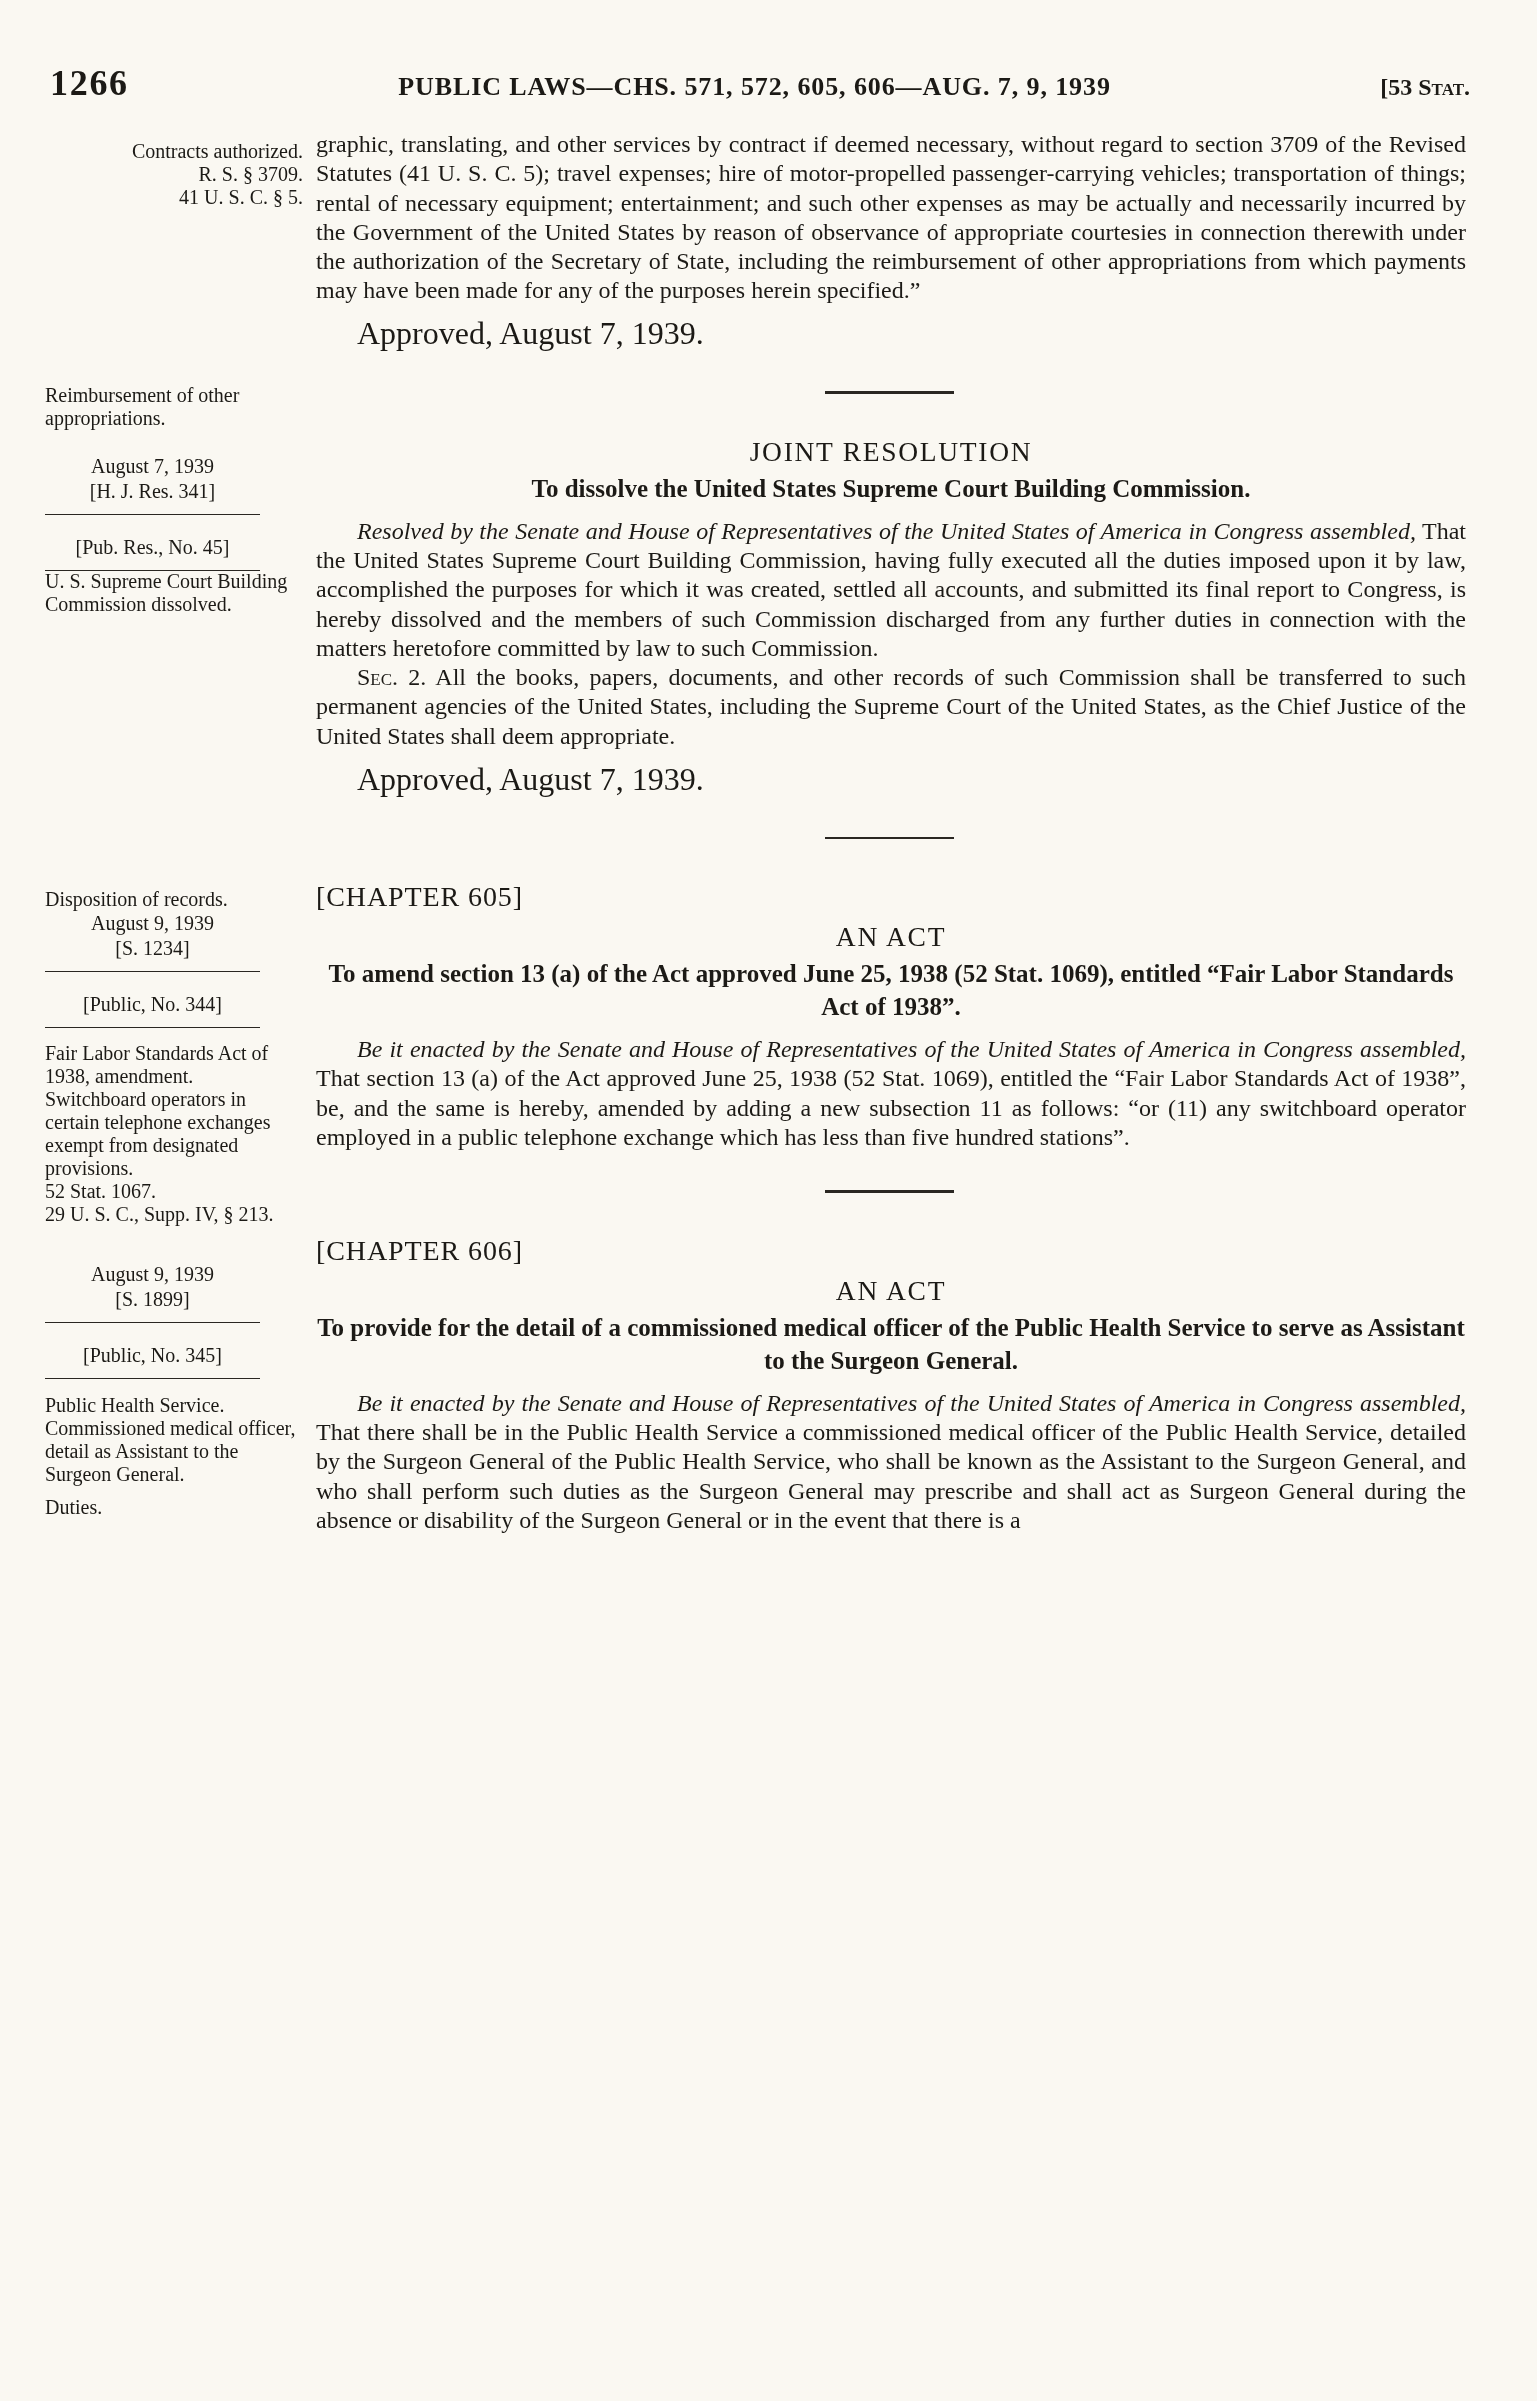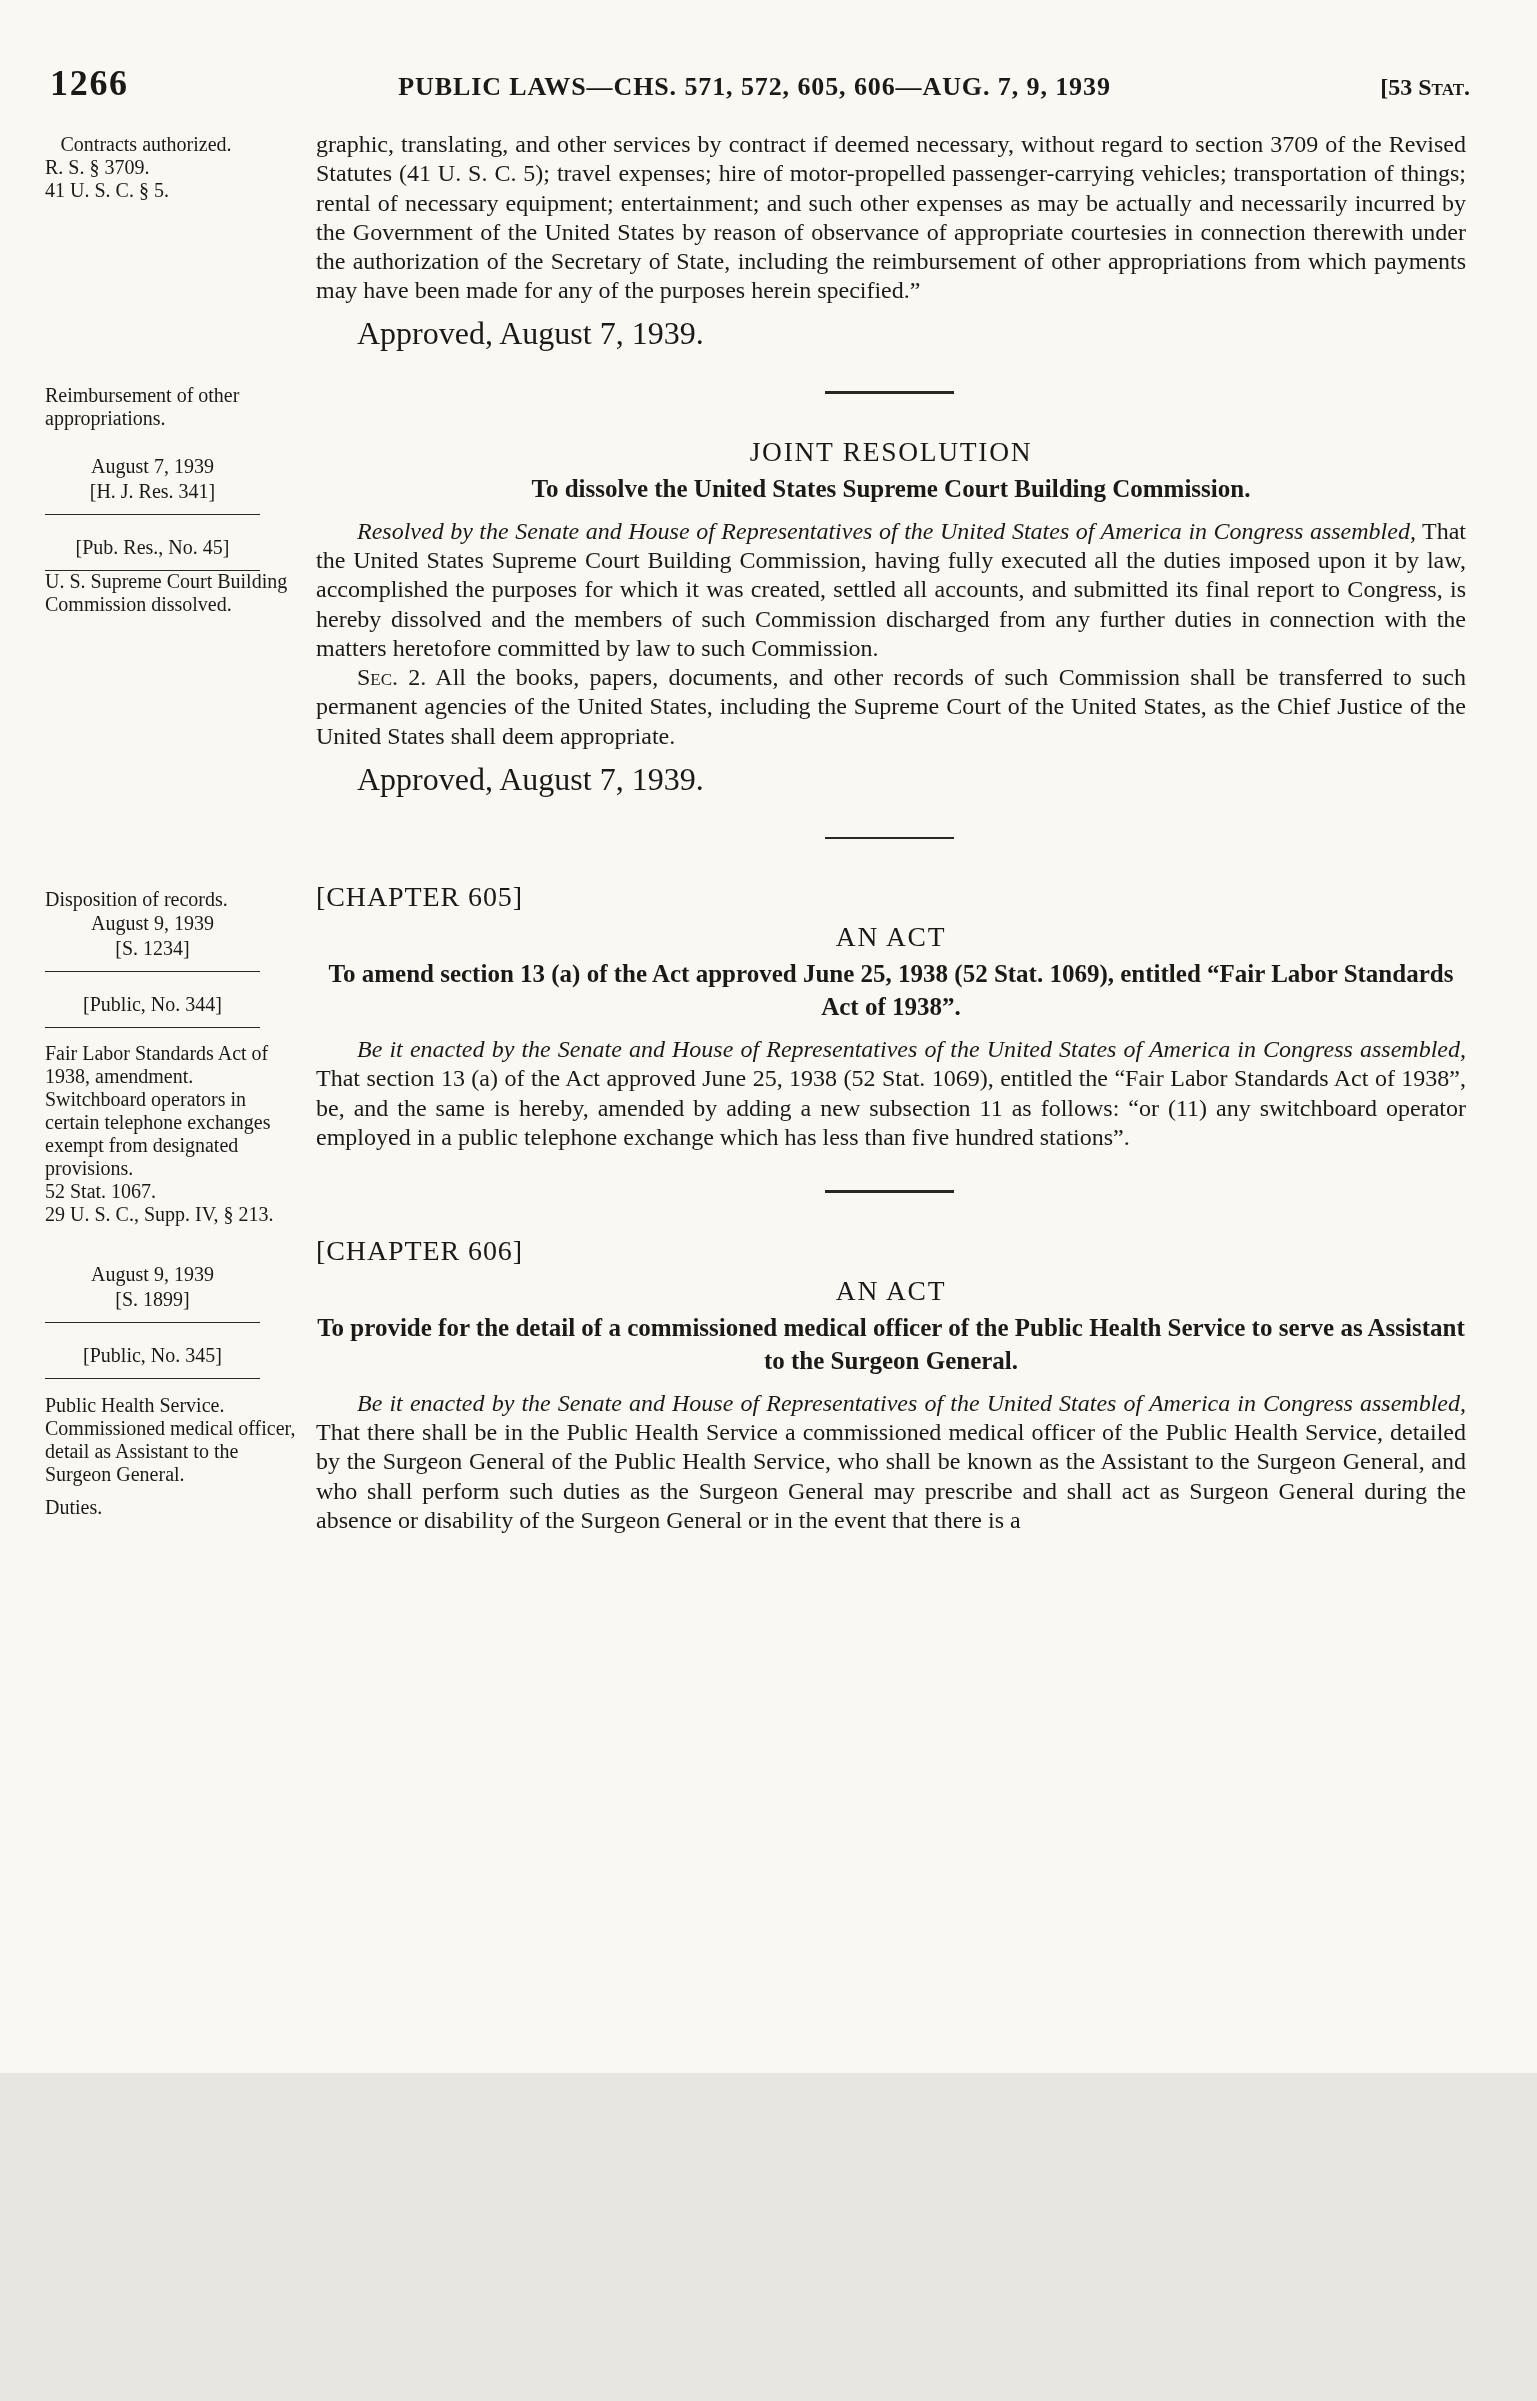--- a/index.html
+++ b/index.html
@@ -1,20 +1,20 @@
 <!DOCTYPE html>
 <html style="font-size:13.8px"><head>
 <meta charset="utf-8">
 <style>
   html, body { margin: 0; padding: 0; }
   body { background: #e8e6e0; }
   .page {
     position: relative;
     width: 1537px;
-    height: 2073px;
+    height: 2401px;
     margin: 0 auto;
     background: #faf8f2;
     color: #1c1a16;
     font-family: "Liberation Serif", "DejaVu Serif", serif;
     overflow: hidden;
     box-sizing: border-box;
     padding-top: 62px;
   }
 
   
@@ -116,21 +116,21 @@
 
 <div class="page">
 
   <div class="page-header">
     <span class="page-number">1266</span>
     <span class="running-title">PUBLIC LAWS—CHS. 571, 572, 605, 606—AUG. 7, 9, 1939</span>
     <span class="stat-ref">[53 Stat.</span>
   </div>
 
   <div class="law-section">
-    <div class="margin-note" style="top: 3px;">
+    <div class="margin-note" style="top: 10px; text-align: right;">
       <div class="mn-first-indent">Contracts authorized.</div>
       <div>R. S. § 3709.</div>
       <div>41 U. S. C. § 5.</div>
     </div>
     <div class="margin-note" style="top: 254px;">Reimbursement of other appropriations.</div>
     <div class="body-col">
       <p class="body-par no-indent">graphic, translating, and other services by contract if deemed necessary, without regard to section 3709 of the Revised Statutes (41 U. S. C. 5); travel expenses; hire of motor-propelled passenger-carrying vehicles; transportation of things; rental of necessary equipment; entertainment; and such other expenses as may be actually and necessarily incurred by the Government of the United States by reason of observance of appropriate courtesies in connection therewith under the authorization of the Secretary of State, including the reimbursement of other appropriations from which payments may have been made for any of the purposes herein specified.”</p>
       <p class="approved">Approved, August 7, 1939.</p>
     </div>
   </div>

